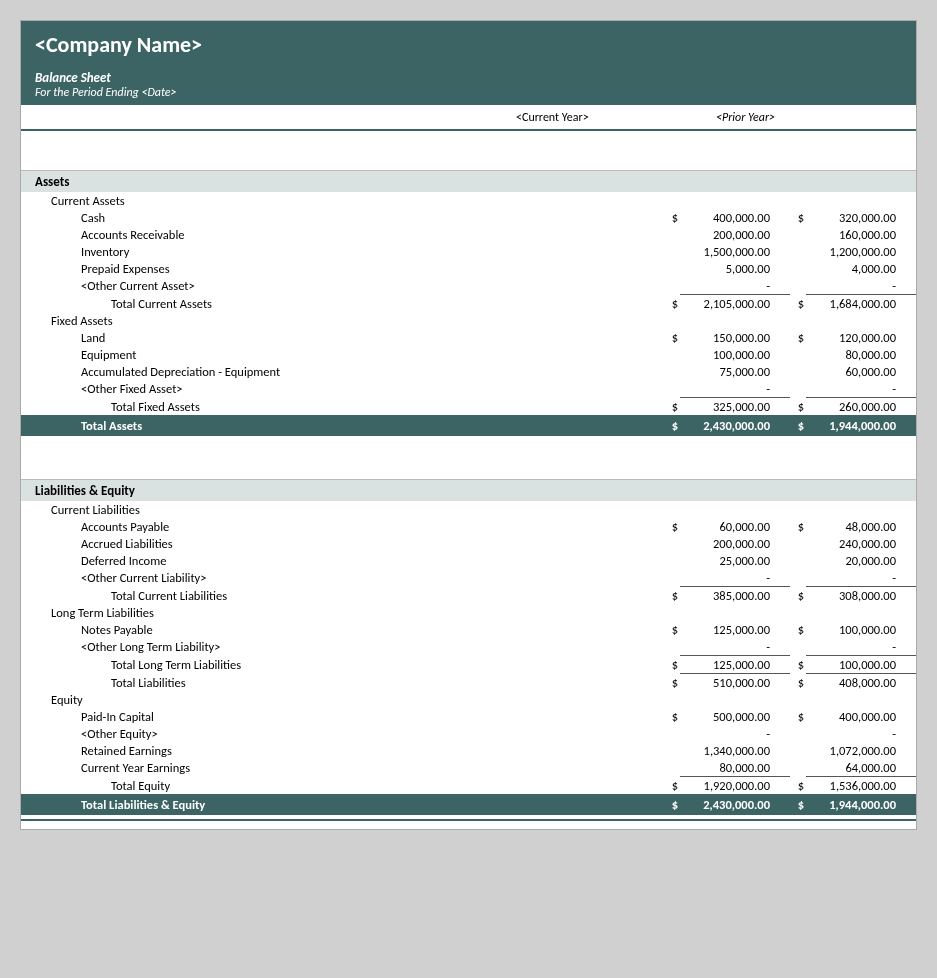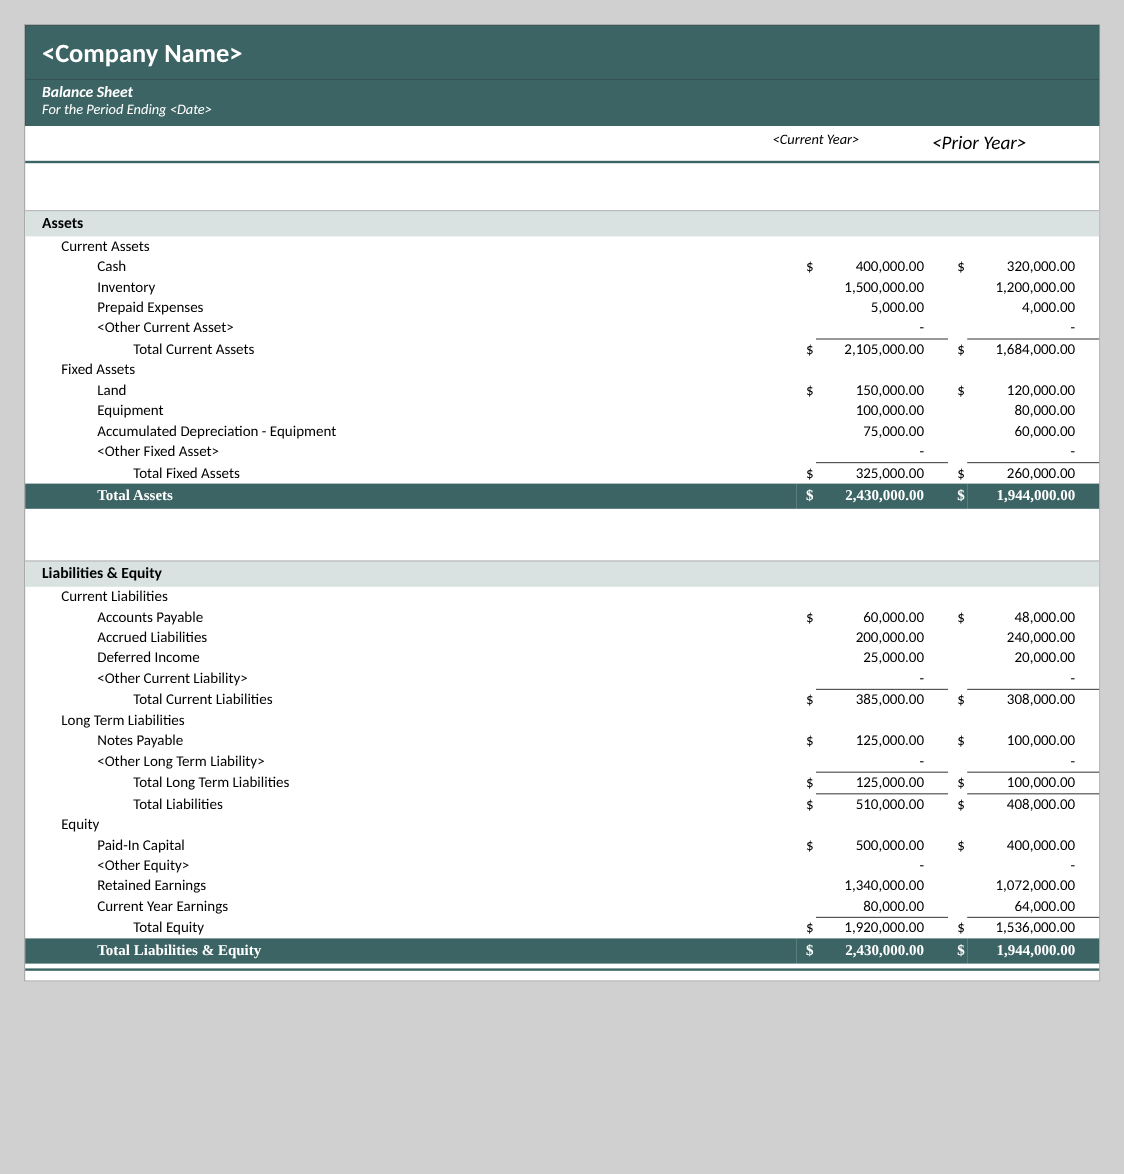--- a/index.html
+++ b/index.html
@@ -73,43 +73,42 @@
 
     .subtotal-row td { }
     .subtotal-row .amount { border-top: 1px solid #555; }
 
     .grand-total-row td {
       font-weight: bold;
       background: #3d6464;
       color: #fff;
       padding-top: 3px;
       padding-bottom: 3px;
-      font-family: Liberation Serif, serif;
     }
     .grand-total-row .amount { border-top: none; }
   </style>
 </head>
 <body>
 
 <div class="sheet-container">
 
-  <div style="background:#000000; padding: 0;">
+  <div style="background:#14b8a6; padding: 0;">
     <div class="header-dark">
       <div class="company-name">&lt;Company Name&gt;</div>
     </div>
     <div class="header-right">
       <div class="balance-sheet-title">Balance Sheet</div>
       <div class="period-title">For the Period Ending &lt;Date&gt;</div>
     </div>
   </div>
 
   <div style="display:flex; padding: 5px 0; border-bottom: 2px solid #3d6464;">
     <div style="flex:1;"></div>
-    <div style="width:200px; text-align:right; font-size:12px; font-style:italic;">&lt;Current Year&gt;</div>
-    <div style="width:200px; text-align:center; font-size:16px; font-style:italic;">&lt;Prior Year&gt;</div>
+    <div style="width:200px; text-align:left; font-size:12px; ">&lt;Current Year&gt;</div>
+    <div style="width:200px; text-align:left; font-size:12px; font-style:italic;">&lt;Prior Year&gt;</div>
   </div>
 
   <div class="spacer-row"></div>
   <div class="section-header-row">Assets</div>
 
   <table class="data-table">
 
     <tbody>
         <tr>
       <td class="indent-1">Current Assets</td>
@@ -120,20 +119,27 @@
     </tr>
 
     <tr>
       <td class="indent-2">Cash</td>
       <td class="dollar-sign">$</td>
       <td class="amount">400,000.00</td>
       <td class="dollar-sign">$</td>
       <td class="amount">320,000.00</td>
     </tr>
 
+    <tr>
+      <td class="indent-2">Accounts Receivable</td>
+      <td class="dollar-sign"></td>
+      <td class="amount">200,000.00</td>
+      <td class="dollar-sign"></td>
+      <td class="amount">160,000.00</td>
+    </tr>
 
     <tr>
       <td class="indent-2">Inventory</td>
       <td class="dollar-sign"></td>
       <td class="amount">1,500,000.00</td>
       <td class="dollar-sign"></td>
       <td class="amount">1,200,000.00</td>
     </tr>
 
     <tr>

